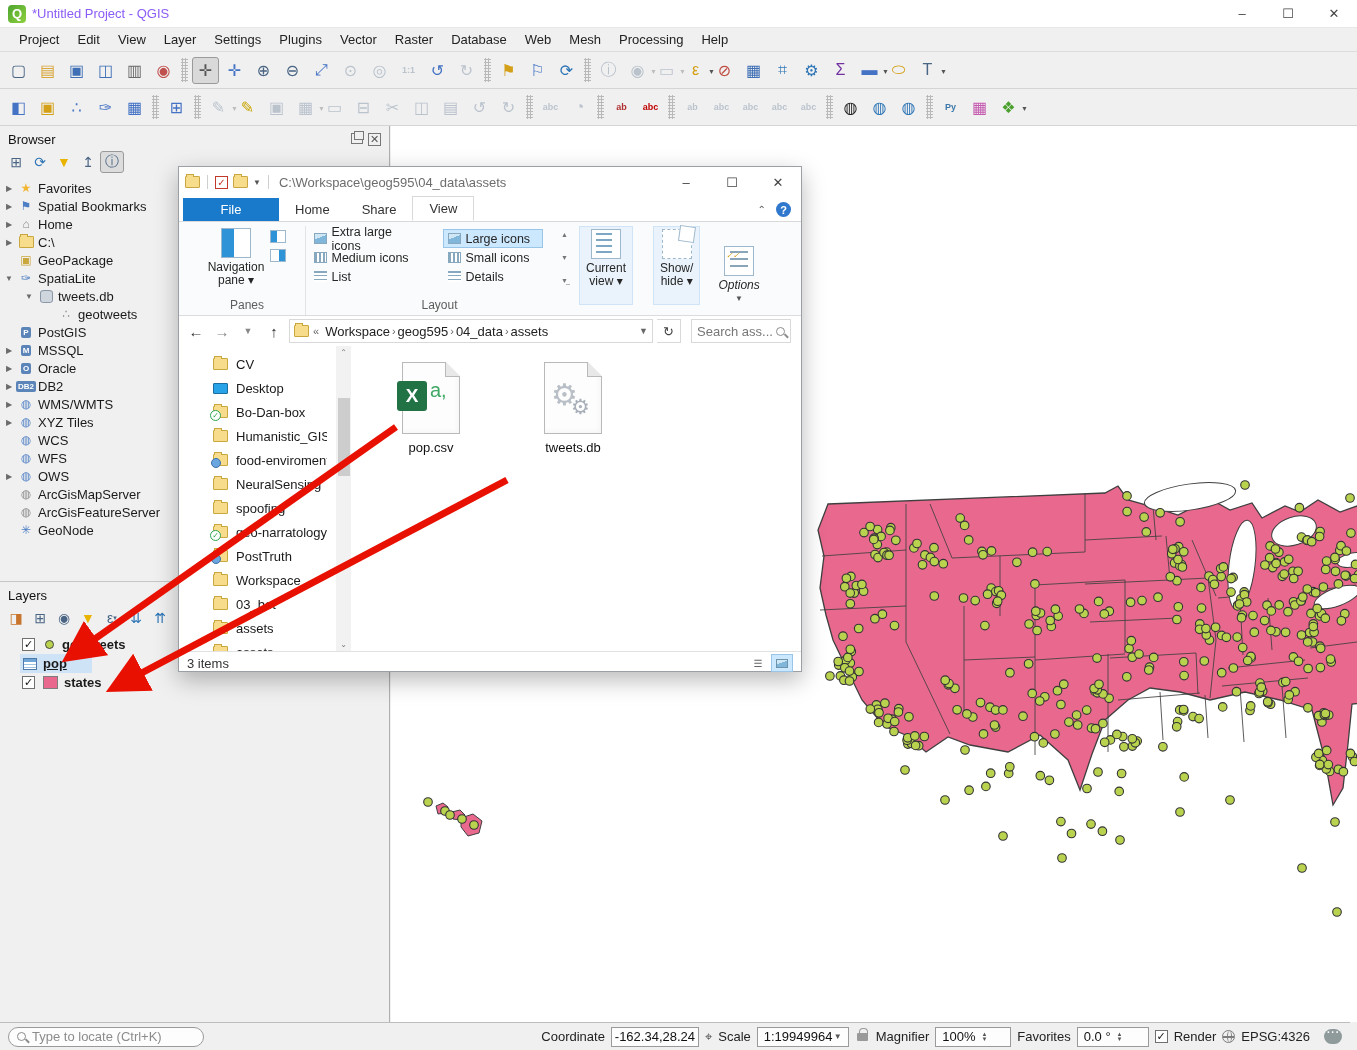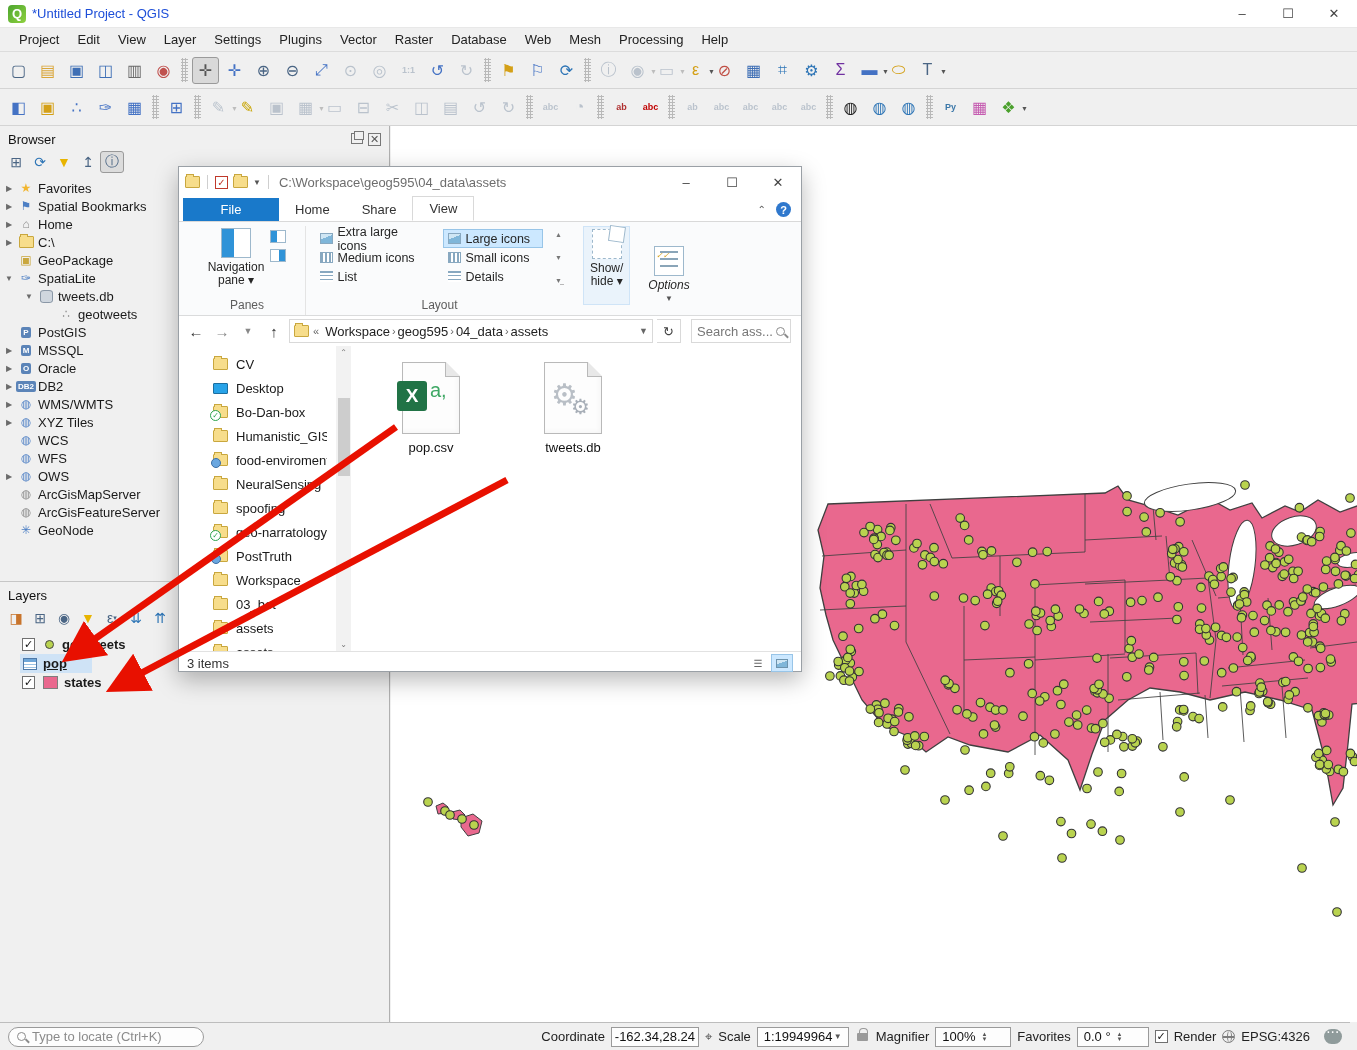--- a/index.html
+++ b/index.html
@@ -2,21 +2,21 @@
 <html><head>
 <meta charset="utf-8">
 <style>
   * { margin:0; padding:0; box-sizing:border-box; }
   html,body { width:1357px; height:1050px; overflow:hidden; }
   body { font-family:"Liberation Sans", sans-serif; font-size:13px; background:#f0f0f0; color:#1a1a1a; position:relative; }
 
   
   .titlebar { position:absolute; left:0; top:0; width:1357px; height:28px; background:#ffffff; display:flex; align-items:center; border-bottom:1px solid #e8e8e8;}
   .qgis-logo { width:18px; height:18px; margin:0 6px 0 8px; border-radius:4px; background:linear-gradient(135deg,#4ca52f,#8fd13f); color:#fff; font-weight:bold; font-size:13px; display:flex; align-items:center; justify-content:center;}
-  .title-text { color:#1d4ed8; font-size:13px; }
+  .title-text { color:#8b5cf6; font-size:13px; }
   .win-controls { margin-left:auto; display:flex; }
   .win-btn { width:46px; height:27px; display:flex; align-items:center; justify-content:center; color:#444; font-size:13px; }
   .menubar { position:absolute; left:0; top:28px; width:1357px; height:24px; background:#f0f0f0; display:flex; align-items:center; padding-left:10px; border-bottom:1px solid #dcdcdc;}
   .menu-item { padding:3px 9px; color:#222; }
 
   
   .tbrow { position:absolute; left:0; width:1357px; height:37px; background:#f0f0f0; display:flex; align-items:center; padding-left:4px; border-bottom:1px solid #d4d4d4;}
   .tbrow1 { top:52px; } .tbrow2 { top:89px; }
   .tb { width:27px; height:27px; margin:0 1px; border:1px solid transparent; border-radius:3px; display:flex; align-items:center; justify-content:center; font-size:16px; color:#4a6584; position:relative;}
   .tb.small-label { font-size:9px; font-weight:bold; }
@@ -80,21 +80,21 @@
   .rb-group + .rb-group { border-left:1px solid #e4e4e4; }
   .rb-caption { position:absolute; bottom:3px; left:0; right:0; text-align:center; color:#5d5d5d; font-size:12px;}
   .rb-big { display:flex; flex-direction:column; align-items:center; margin-top:2px; color:#262626; font-size:12px; text-align:center; line-height:13px;}
   .rb-bigicon { width:30px; height:30px; margin-bottom:3px; border:1px solid #9db8cc; background:#fff; position:relative;}
   .navpane-icon::before { content:""; position:absolute; left:0; top:0; bottom:0; width:12px; background:#2f93d8; }
   .cv-icon::before { content:""; position:absolute; inset:3px 8px 3px 4px; background:repeating-linear-gradient(#7da7c4 0 2px,#fff 2px 6px); }
   .sh-icon { border-style:dashed; } .sh-icon::before{content:""; position:absolute; right:-4px; top:-4px; width:14px; height:14px; background:#fff; border:1px solid #9db8cc; transform:rotate(8deg);}
   .opt-icon::before { content:""; position:absolute; inset:4px 5px; background:repeating-linear-gradient(#8aa5b8 0 2px,#fff 2px 7px);}
   .opt-icon::after { content:"✓✓"; position:absolute; left:1px; top:2px; font-size:8px; color:#d4a017; letter-spacing:0px;}
   .rb-framed { border:1px solid #cfe4f7; background:#eaf3fb; margin:0 2px; padding:2px 6px 16px 6px;}
-  .layout-grid { display:grid; grid-template-columns:118px 100px 12px; grid-auto-rows:19px; margin-top:3px; column-gap:10px;}
+  .layout-grid { display:grid; grid-template-columns:118px 100px 12px; grid-auto-rows:19px; margin-top:3px; column-gap:16px;}
   .layout-opt { display:flex; align-items:center; gap:5px; padding:1px 4px; font-size:12.5px; color:#262626; border:1px solid transparent;}
   .layout-opt.selected { background:#cce8ff; border-color:#98c5e8; }
   .lo-ic { width:13px; height:11px; flex:none; border:1px solid #88a8c0; background:linear-gradient(160deg,#cfe6f4 40%,#7fb6d9 40%);}
   .lo-grid { background:repeating-linear-gradient(90deg,#88a8c0 0 2px,#fff 2px 4px); }
   .lo-lines { background:repeating-linear-gradient(#88a8c0 0 1.6px,#fff 1.6px 3.8px); border:none;}
   .layout-scroll { display:flex; flex-direction:column; justify-content:space-between; align-items:center; grid-row:1 / span 3; grid-column:3; color:#777; font-size:7px; padding:2px 0;}
   .rb-caret { color:#555; font-size:8px; }
   .ex-addr { height:30px; display:flex; align-items:center; padding:0 10px 0 6px; gap:4px;}
   .nav-arrow { width:22px; text-align:center; color:#888; font-size:15px;}
   .nav-arrow.on { color:#333; }
@@ -966,20 +966,27 @@
           </div>
           <div class="layout-scroll">
             <span>▲</span>
             <span>▼</span>
             <span>▼̲</span>
           </div>
         </div>
       <div class="rb-caption">Layout</div>
     </div>
 
+    <div class="rb-group" style="border-left:none; padding-left:4px;">
+      <div class="rb-framed rb-big">
+        <div class="rb-bigicon cv-icon"></div>
+        <span>Current</span>
+          <span>view ▾</span>
+      </div>
+    </div>
     <div class="rb-group" style="border-left:none;">
       <div class="rb-framed rb-big">
         <div class="rb-bigicon sh-icon"></div>
         <span>Show/</span>
           <span>hide ▾</span>
       </div>
     </div>
     <div class="rb-group" style="border-left:none;">
       <div class="rb-big" style="margin-top:20px;font-style:italic;">
         <div class="rb-bigicon opt-icon"></div>

